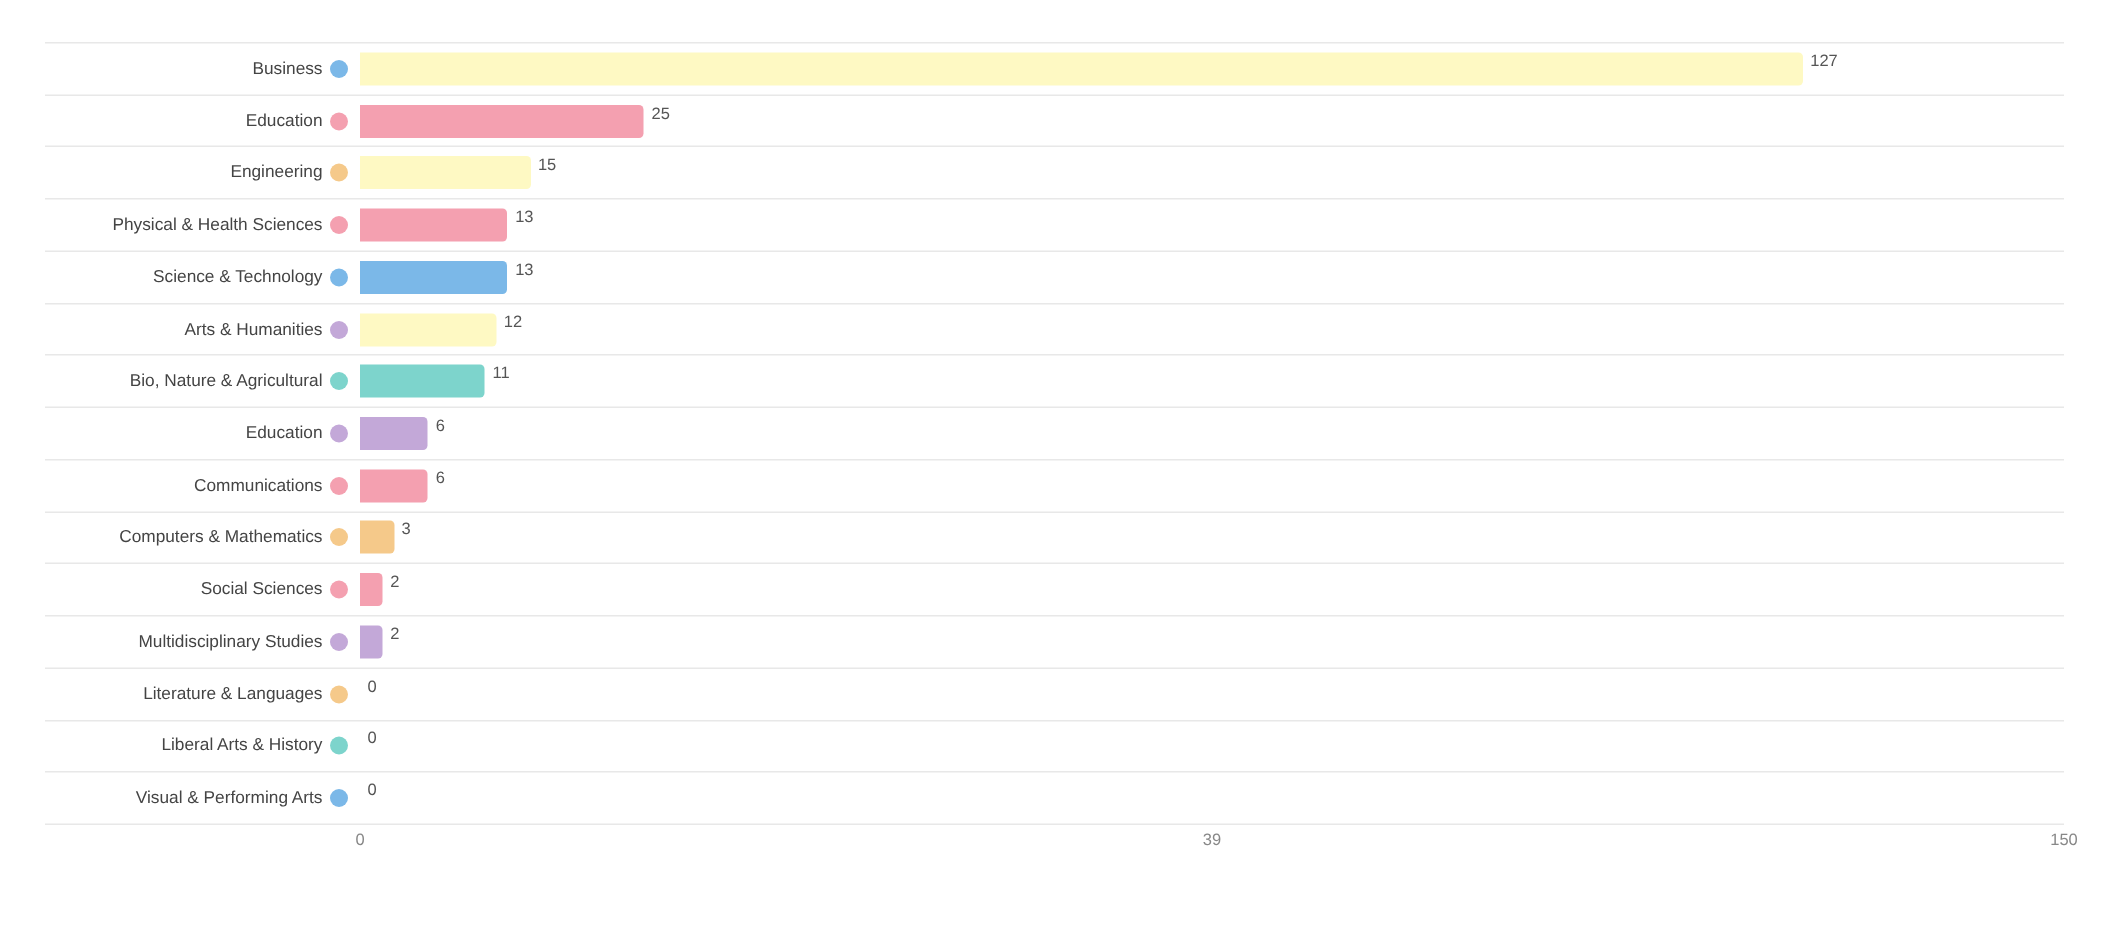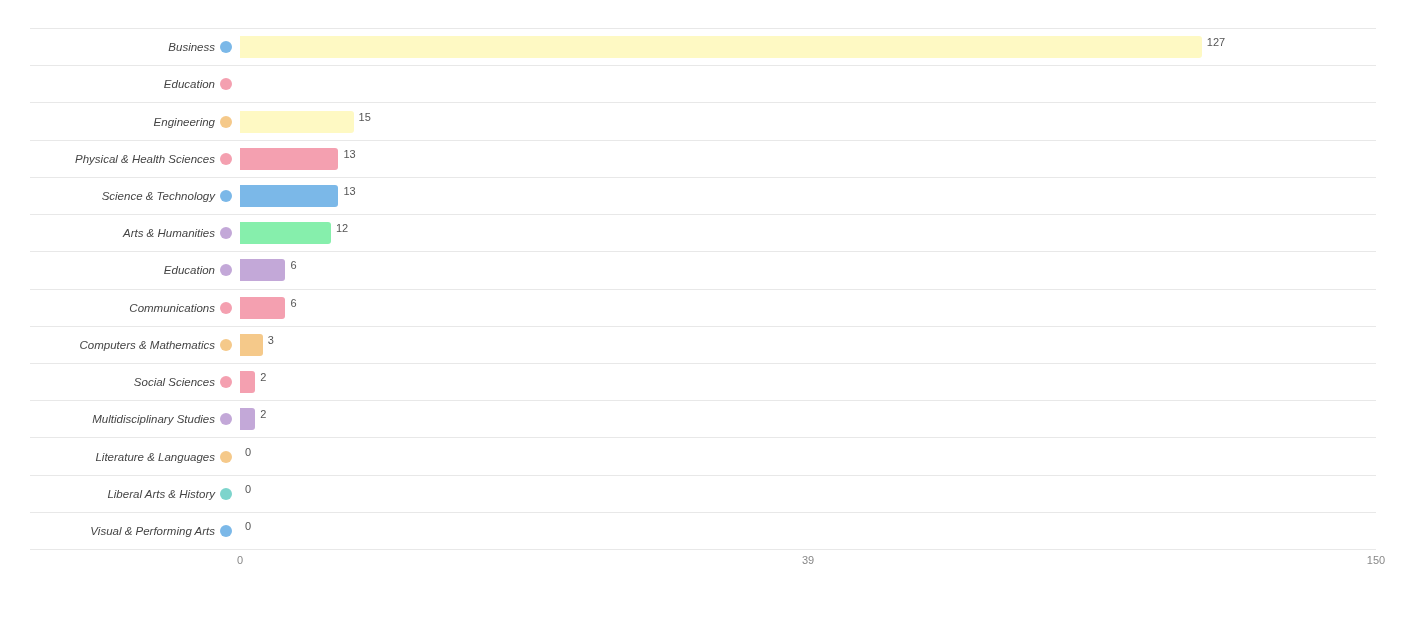--- a/index.html
+++ b/index.html
@@ -57,21 +57,20 @@
       width: 210px;
       min-width: 210px;
       font-size: 11.5px;
       color: #444;
       text-align: right;
       padding-right: 8px;
       display: flex;
       align-items: center;
       justify-content: flex-end;
       gap: 5px;
-      font-style: italic;
     }
     .label-dot {
       width: 12px;
       height: 12px;
       border-radius: 50%;
       flex-shrink: 0;
     }
     .bar-track {
       flex: 1;
       height: 100%;
@@ -123,20 +122,25 @@
             <div class="bar-fill" style="background: #fef9c3; width: 84.6667%;">
               <span class="bar-value">127</span>
             </div>
           </div>
         </div>
         <div class="bar-row">
           <div class="bar-label">
             <span>Education</span>
             <span class="label-dot" style="background: rgb(244, 160, 176);"></span>
           </div>
+          <div class="bar-track">
+            <div class="bar-fill" style="background: rgb(244, 160, 176); width: 16.6667%;">
+              <span class="bar-value">25</span>
+            </div>
+          </div>
         </div>
         <div class="bar-row">
           <div class="bar-label">
             <span>Engineering</span>
             <span class="label-dot" style="background: rgb(245, 201, 138);"></span>
           </div>
           <div class="bar-track">
             <div class="bar-fill" style="background: #fef9c3; width: 10%;">
               <span class="bar-value">15</span>
             </div>
@@ -163,22 +167,33 @@
               <span class="bar-value">13</span>
             </div>
           </div>
         </div>
         <div class="bar-row">
           <div class="bar-label">
             <span>Arts &amp; Humanities</span>
             <span class="label-dot" style="background: rgb(195, 168, 216);"></span>
           </div>
           <div class="bar-track">
-            <div class="bar-fill" style="background: #86efac; width: 8%;">
+            <div class="bar-fill" style="background: #fef9c3; width: 8%;">
               <span class="bar-value">12</span>
+            </div>
+          </div>
+        </div>
+        <div class="bar-row">
+          <div class="bar-label">
+            <span>Bio, Nature &amp; Agricultural</span>
+            <span class="label-dot" style="background: rgb(125, 212, 204);"></span>
+          </div>
+          <div class="bar-track">
+            <div class="bar-fill" style="background: rgb(125, 212, 204); width: 7.33333%;">
+              <span class="bar-value">11</span>
             </div>
           </div>
         </div>
         <div class="bar-row">
           <div class="bar-label">
             <span>Education</span>
             <span class="label-dot" style="background: rgb(195, 168, 216);"></span>
           </div>
           <div class="bar-track">
             <div class="bar-fill" style="background: rgb(195, 168, 216); width: 4%;">

